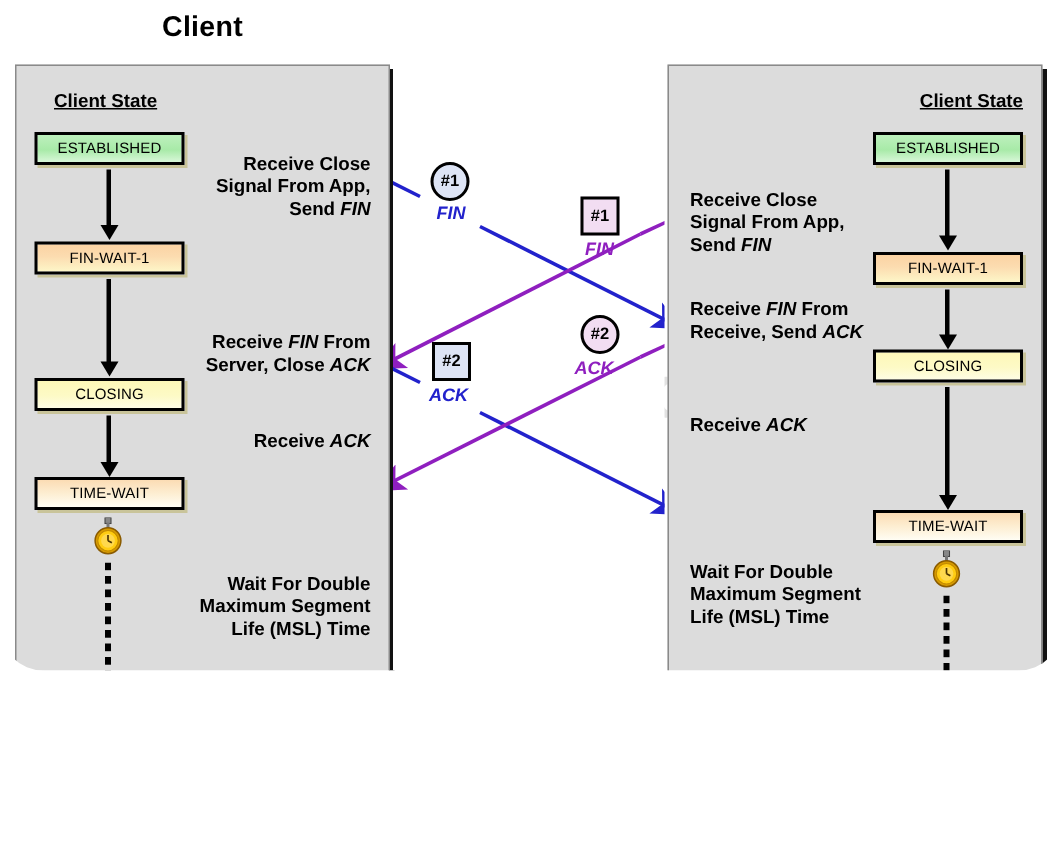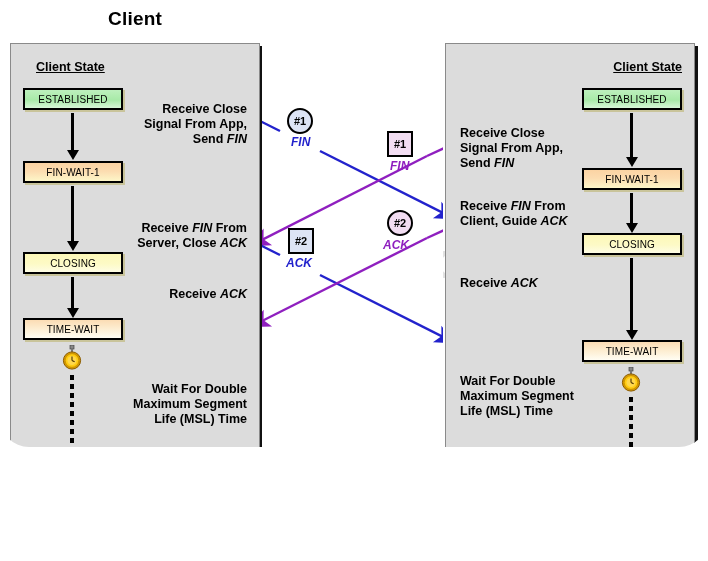--- a/index.html
+++ b/index.html
@@ -269,21 +269,21 @@
     <div class="state-box st-closed" style="left:136px; top:462px;">CLOSED</div>
 
     <div class="note" style="left:14px; top:82px; width:140px;">
       <span>Receive Close</span><br>
       <span>Signal From App,</span><br>
       <span>Send </span><em>FIN</em>
     </div>
 
     <div class="note" style="left:14px; top:155px; width:150px;">
       <span>Receive </span><em>FIN</em><span> From</span><br>
-      <span>Client, Guide </span><em>ACK</em>
+      <span>Receive, Send </span><em>ACK</em>
     </div>
 
     <div class="note" style="left:14px; top:232px; width:140px;">
       <span>Receive </span><em>ACK</em>
     </div>
 
     <div class="note" style="left:14px; top:330px; width:142px;">
       <span>Wait For Double</span><br>
       <span>Maximum Segment</span><br>
       <span>Life (MSL) Time</span>

